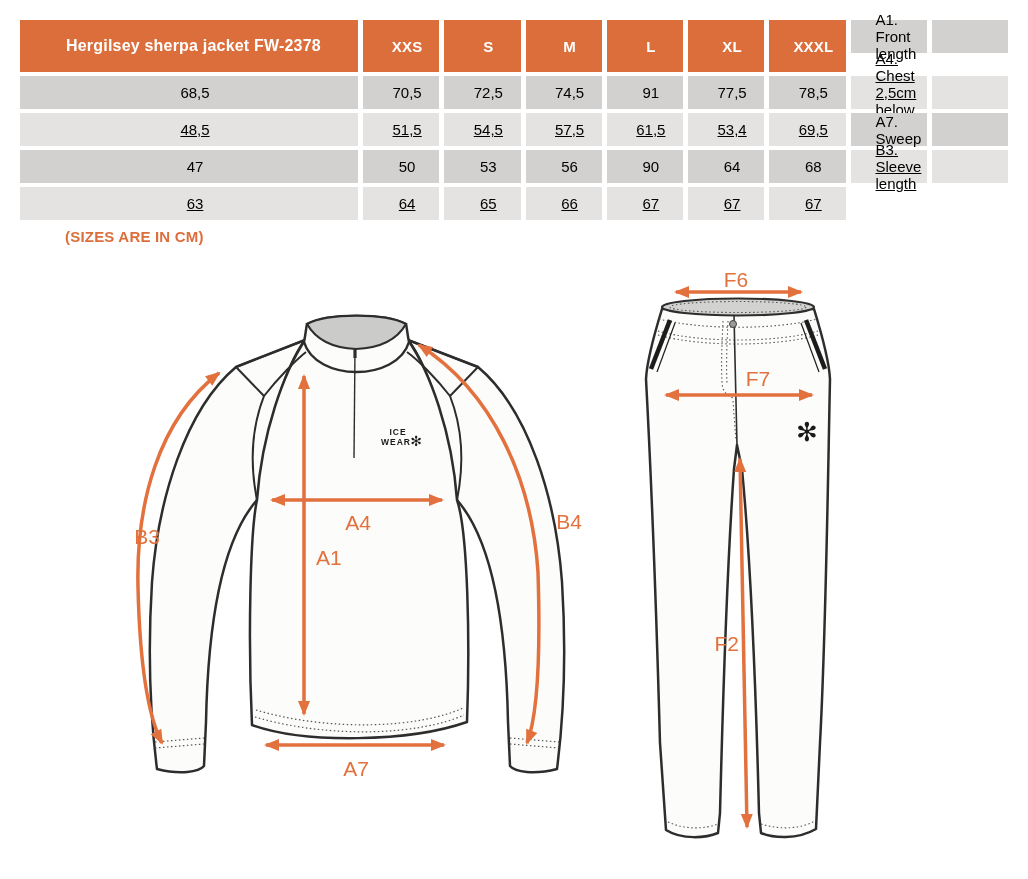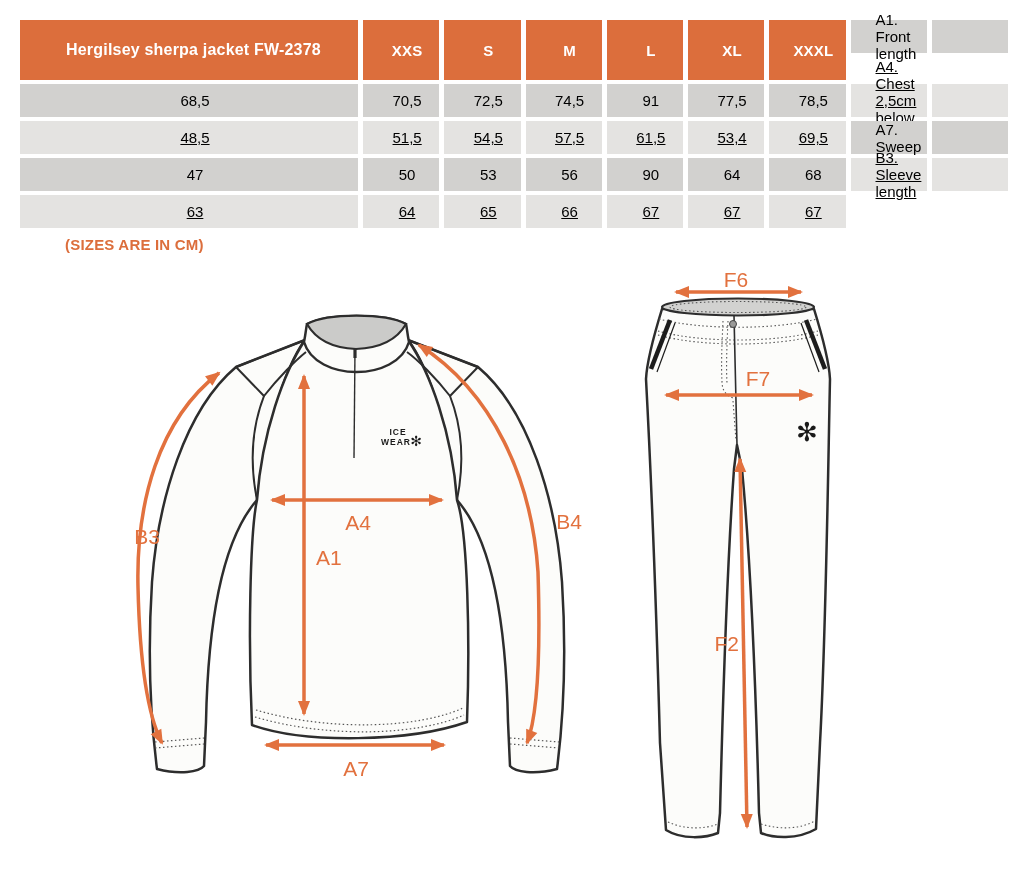--- a/index.html
+++ b/index.html
@@ -4,29 +4,29 @@
 <style>
   html,body{margin:0;padding:0;background:#ffffff;}
   #page{position:relative;width:1028px;height:879px;background:#ffffff;overflow:hidden;
         font-family:"Liberation Sans",sans-serif;}
 
   
   .size-table{position:absolute;left:20px;top:20px;width:988px;
       display:grid;grid-template-columns:338px repeat(8,1fr);
       column-gap:5px;row-gap:4px;}
   .cell{display:flex;align-items:center;justify-content:center;box-sizing:border-box;padding-left:12px;}
-  .th{background:#DC6E3C;color:#ffffff;font-weight:bold;font-size:15px;height:60px;letter-spacing:.2px;}
+  .th{background:#DC6E3C;color:#ffffff;font-weight:bold;font-size:15px;height:52px;letter-spacing:.2px;}
   .th-label{justify-content:flex-start;padding-left:46px;font-size:16px;}
   .dr{height:33px;font-size:15px;color:#000000;}
   .r-dark{background:#D2D1CF;}
   .r-light{background:#E4E3E1;text-decoration:underline;}
   .label-cell{justify-content:flex-start;padding-left:25px;}
 
   
-  .cm-note{position:absolute;left:65px;top:236px;color:#DC6E3C;font-size:15px;
+  .cm-note{position:absolute;left:65px;top:228px;color:#DC6E3C;font-size:15px;
       font-weight:bold;letter-spacing:.2px;}
 
   
   .jacket-svg{position:absolute;left:100px;top:282px;}
   .pants-svg{position:absolute;left:630px;top:273px;}
   .mlabel{font-family:"Liberation Sans",sans-serif;font-size:21px;fill:#E2713E;}
   .logo-t{font-family:"Liberation Sans",sans-serif;font-weight:bold;fill:#1a1a1a;}
 </style>
 </head>
 <body>

